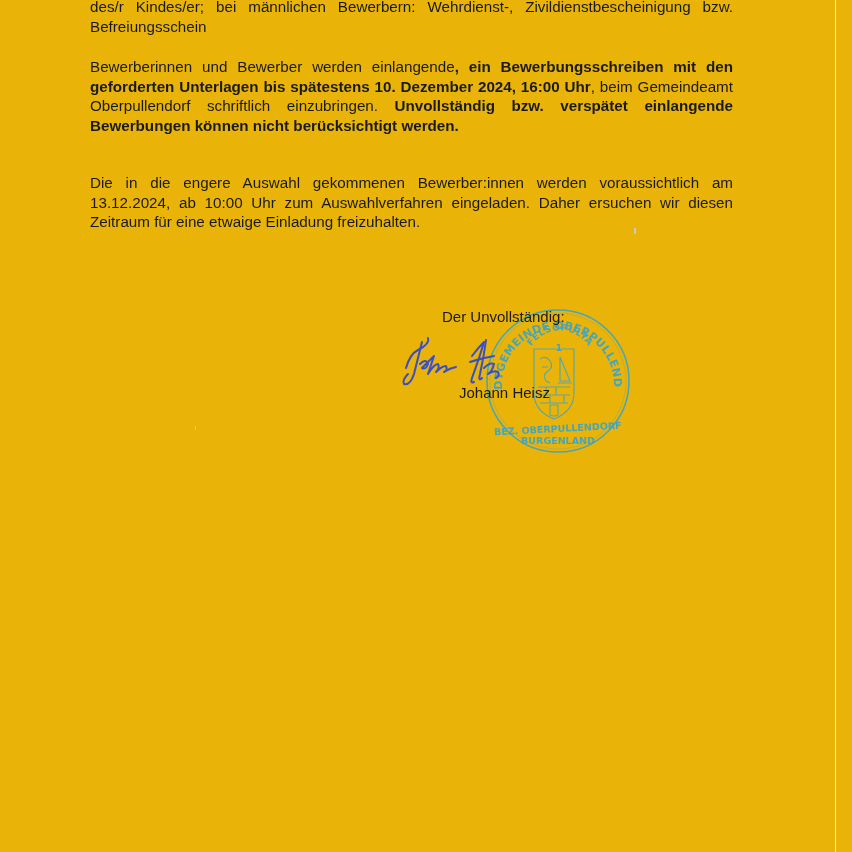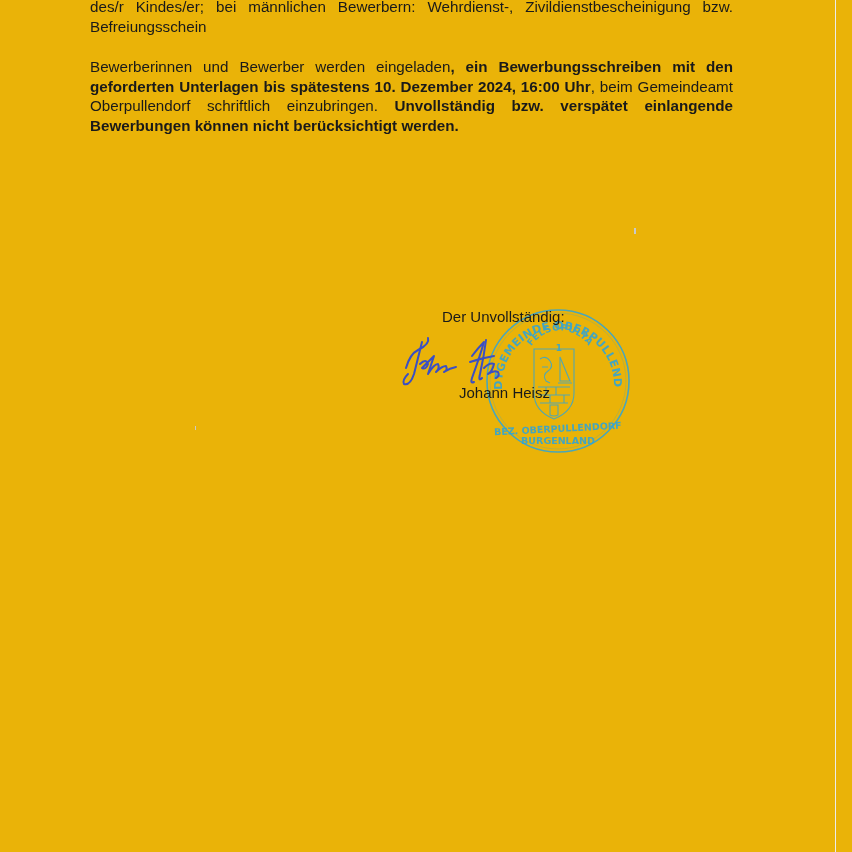--- a/index.html
+++ b/index.html
@@ -86,22 +86,23 @@
   </style>
 </head>
 <body>
 
 <div class="page">
 
   <div class="edge-line"></div>
 
   <p class="para p1"><span>des/r Kindes/er; bei männlichen Bewerbern: Wehrdienst-, Zivildienstbescheinigung bzw. Befreiungsschein</span></p>
 
-  <p class="para p2"><span>Bewerberinnen und Bewerber werden eingeladen</span><b>, ein Bewerbungsschreiben mit den geforderten Unterlagen bis spätestens 10. Dezember 2024, 16:00 Uhr</b><span>, beim Gemeindeamt Oberpullendorf schriftlich einzubringen. </span><b>Unvollständig bzw. verspätet einlangende Bewerbungen können nicht berücksichtigt werden.</b></p>
+  <p class="para p2"><span>Bewerberinnen und Bewerber werden einlangende</span><b>, ein Bewerbungsschreiben mit den geforderten Unterlagen bis spätestens 10. Dezember 2024, 16:00 Uhr</b><span>, beim Gemeindeamt Oberpullendorf schriftlich einzubringen. </span><b>Unvollständig bzw. verspätet einlangende Bewerbungen können nicht berücksichtigt werden.</b></p>
 
+  <p class="para p3"><span>Die in die engere Auswahl gekommenen Bewerber:innen werden voraussichtlich am 13.12.2024, ab 10:00 Uhr zum Auswahlverfahren eingeladen. Daher ersuchen wir diesen Zeitraum für eine etwaige Einladung freizuhalten.</span></p>
 
   <div class="closing-label">Der Unvollständig:</div>
 
   <div class="stamp">
     <svg width="148" height="148" viewBox="0 0 148 148" xmlns="http://www.w3.org/2000/svg">
       <defs>
         <path id="arcTopOuter" d="M 18 78 A 56 56 0 0 1 130 78"></path>
         <path id="arcTopInner" d="M 44 46 A 34 34 0 0 1 108 46"></path>
         <path id="arcBottom1" d="M 26 108 A 60 60 0 0 0 122 108"></path>
       </defs>

